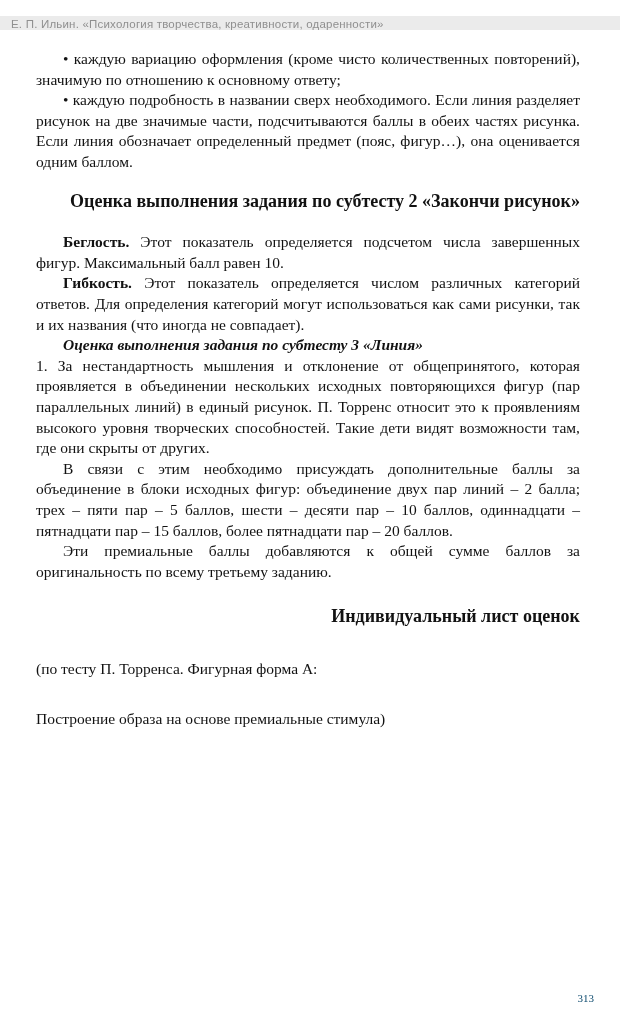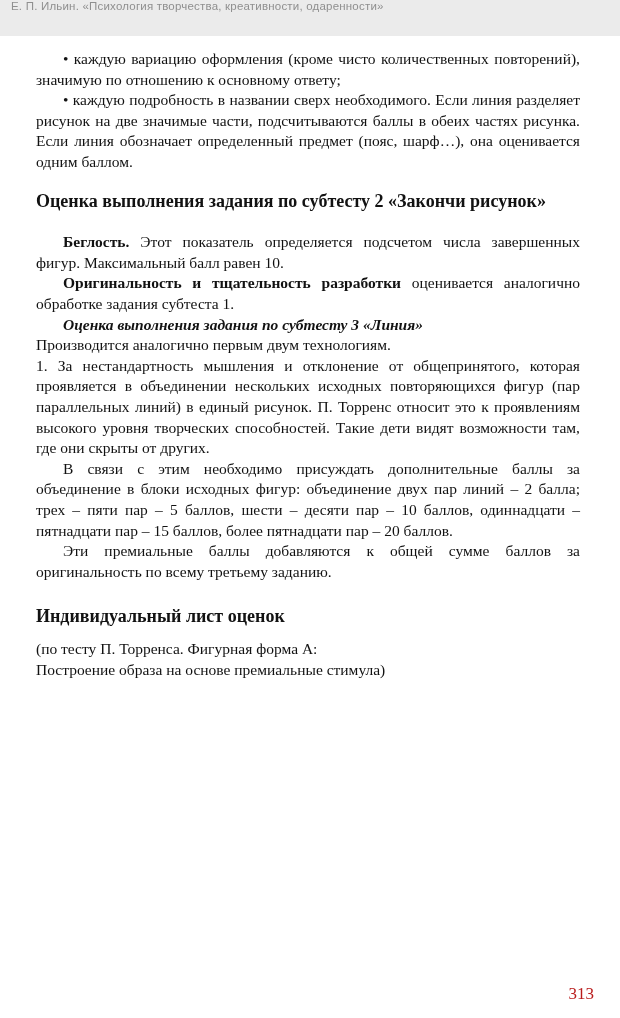--- a/index.html
+++ b/index.html
@@ -8,25 +8,25 @@
     width: 620px;
     height: 1018px;
     background: #ffffff;
     position: relative;
     overflow: hidden;
     font-family: "Liberation Serif", serif;
     color: #121212;
   }
   .header-bar {
     position: absolute;
-    top: 0; left: 0; right: 0;
-    height: 36px;
+    top: 16px; left: 0; right: 0;
+    height: 14px;
     background: #ebebeb;
     display: flex;
-    align-items: flex-start;
+    align-items: flex-end;
     padding: 0 11px;
     font-family: "Liberation Sans", sans-serif;
     font-size: 11.5px;
     color: #8f8f8f;
     letter-spacing: 0.2px;
     white-space: nowrap;
     overflow: hidden;
   }
   .content {
     position: absolute;
@@ -34,69 +34,68 @@
     left: 36px;
     right: 40px;
     padding-top: 24px;
     font-size: 15.5px;
     line-height: 1.33;
     text-align: justify;
   }
   p { margin: 0; }
   p.indent { text-indent: 27px; }
   p.no-indent { text-indent: 0; }
-  p.note { text-align: left; text-indent: 0; }
+  p.note { text-align: left; text-indent: 0; margin-top: 29px; }
   .term { font-weight: bold; }
   h2 {
     font-size: 18px;
     font-weight: bold;
-    text-align: left;
+    text-align: right;
     line-height: 1.25;
     margin: 17px 0 20px 0;
   }
-  h2.individual { margin: 22px 0 12px 0; }
+  h2.individual { margin: 22px 0 32px 0; }
   p.inline-heading {
     font-weight: bold;
     text-indent: 27px;
     text-align: left;
     font-style: italic;
   }
   .page-number {
     position: absolute;
     right: 26px;
     bottom: 14px;
-    font-size: 17px;
-    color: #b91c1c;
+    font-size: 11px;
+    color: #0c4a6e;
   }
 </style>
 </head>
 <body>
 
 <div class="page-root">
 
   <div class="header-bar">
     <span>Е. П. Ильин.  «Психология творчества, креативности, одаренности»</span>
   </div>
 
   <div class="content">
 
     <p class="indent">• каждую вариацию оформления (кроме чисто количественных повторений), значимую по отношению к основному ответу;</p>
 
-    <p class="indent">• каждую подробность в названии сверх необходимого. Если линия разделяет рисунок на две значимые части, подсчитываются баллы в обеих частях рисунка. Если линия обозначает определенный предмет (пояс, шарф…), она оценивается одним баллом.</p>
+    <p class="indent">• каждую подробность в названии сверх необходимого. Если линия разделяет рисунок на две значимые части, подсчитываются баллы в обеих частях рисунка. Если линия обозначает определенный предмет (пояс, фигур…), она оценивается одним баллом.</p>
 
     <h2>Оценка выполнения задания по субтесту 2 «Закончи рисунок»</h2>
 
     <p class="indent"><span class="term">Беглость.</span><span> Этот показатель определяется подсчетом числа завершенных фигур. Максимальный балл равен 10.</span></p>
 
+    <p class="indent"><span class="term">Гибкость.</span><span> Этот показатель определяется числом различных категорий ответов. Для определения категорий могут использоваться как сами рисунки, так и их названия (что иногда не совпадает).</span></p>
 
-    <p class="indent"><span class="term">Оригинальность и тщательность разработки</span><span> оценивается аналогично обработке задания субтеста 1.</span></p>
 
     <p class="inline-heading">Оценка выполнения задания по субтесту 3 «Линия»</p>
 
-    <p class="no-indent">Производится аналогично первым двум технологиям.</p>
 
 
     <p class="no-indent">1. За нестандартность мышления и отклонение от общепринятого, которая проявляется в объединении нескольких исходных повторяющихся фигур (пар параллельных линий) в единый рисунок. П. Торренс относит это к проявлениям высокого уровня творческих способностей. Такие дети видят возможности там, где они скрыты от других.</p>
 
     <p class="indent">В связи с этим необходимо присуждать дополнительные баллы за объединение в блоки исходных фигур: объединение двух пар линий – 2 балла; трех – пяти пар – 5 баллов, шести – десяти пар – 10 баллов, одиннадцати – пятнадцати пар – 15 баллов, более пятнадцати пар – 20 баллов.</p>
 
     <p class="indent">Эти премиальные баллы добавляются к общей сумме баллов за оригинальность по всему третьему заданию.</p>
 
     <h2 class="individual">Индивидуальный лист оценок</h2>
 

